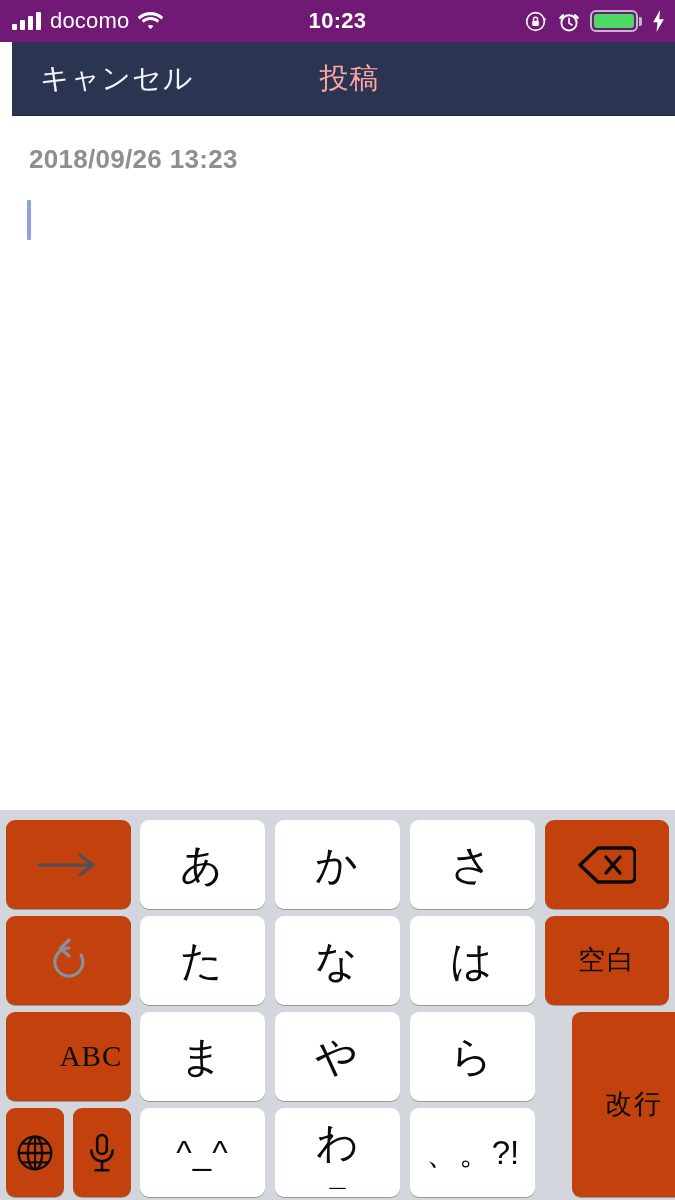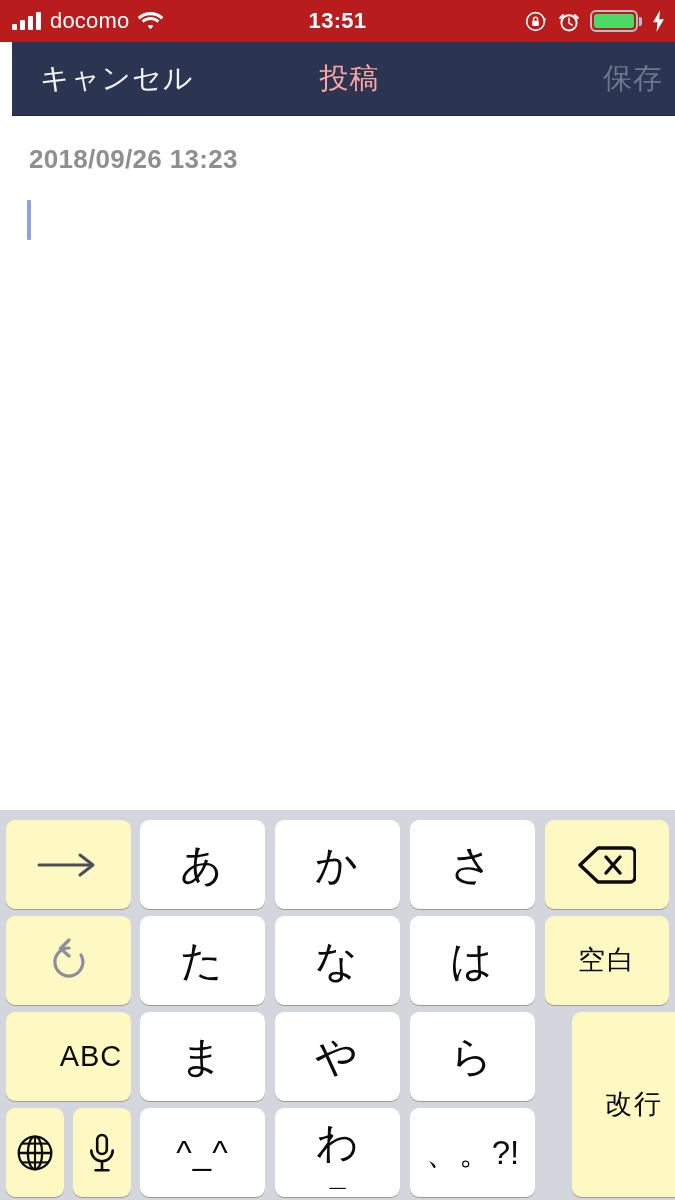--- a/index.html
+++ b/index.html
@@ -20,21 +20,21 @@
     height: 1200px;
     background: #ffffff;
   }
 
   
   .status-bar {
     position: absolute;
     left: 0; top: 0;
     width: 675px;
     height: 42px;
-    background: #b91c1c;
+    background: #701a75;
     color: #ffffff;
   }
   .sb-left {
     position: absolute;
     left: 12px; top: 0;
     height: 42px;
     display: flex;
     align-items: center;
     gap: 9px;
   }
@@ -203,21 +203,22 @@
     justify-content: center;
     color: #0b0b0c;
     box-shadow: 0 1px 0 rgba(0,0,0,0.28);
     cursor: pointer;
     user-select: none;
   }
   .key.light {
     background: #ffffff;
   }
   .key.dark {
-    background: #fef9c3;
+    background: #c2410c;
+    font-family: Liberation Serif, serif;
   }
   .key .glyph-text {
     font-size: 42px;
     line-height: 1;
     letter-spacing: 2px;
   }
   .key .label-sm {
     font-size: 27px;
     line-height: 1;
     letter-spacing: 2px;
@@ -274,21 +275,21 @@
       <span>
         <svg class="icon-svg" width="25" height="19" viewBox="0 0 25 19">
           <path d="M12.5 3.2c4.2 0 8 1.6 10.9 4.2l2.0-2.3C22.0 1.9 17.5 0.1 12.5 0.1S3.0 1.9 -0.4 5.1l2.0 2.3C4.5 4.8 8.3 3.2 12.5 3.2z" fill="#ffffff"></path>
           <path d="M12.5 8.1c2.6 0 5.0 1.0 6.8 2.6l2.0-2.3c-2.3-2.1-5.4-3.4-8.8-3.4S6.0 6.3 3.7 8.4l2.0 2.3C7.5 9.1 9.9 8.1 12.5 8.1z" fill="#ffffff"></path>
           <path d="M12.5 13.0c1.1 0 2.1 0.4 2.8 1.1l-2.8 3.2-2.8-3.2C10.4 13.4 11.4 13.0 12.5 13.0z" fill="#ffffff"></path>
         </svg>
       </span>
     </div>
 
     <div class="sb-center">
-      <span class="clock">13:51</span>
+      <span class="clock">10:23</span>
     </div>
 
     <div class="sb-right">
       <span>
         <svg class="icon-svg" width="23" height="23" viewBox="0 0 24 24">
           <circle cx="11" cy="12" r="9.2" fill="none" stroke="#ffffff" stroke-width="1.7"></circle>
           <rect x="7.6" y="11.2" width="6.8" height="5.4" rx="1" fill="#ffffff"></rect>
           <path d="M8.9 11.2v-1.5a2.1 2.1 0 0 1 4.2 0v1.5" fill="none" stroke="#ffffff" stroke-width="1.5"></path>
           <path d="M18.5 8.0l3.4 1.2-1.4 3.2z" fill="#ffffff"></path>
         </svg>
@@ -311,21 +312,20 @@
         <svg class="icon-svg" width="13" height="22" viewBox="0 0 12 22">
           <path d="M7.6 0 L0.6 12.2 H5.0 L4.0 22 L11.4 9.2 H6.7 Z" fill="#ffffff"></path>
         </svg>
       </span>
     </div>
   </div>
 
   <div class="nav-bar">
     <div class="nav-cancel">キャンセル</div>
     <div class="nav-title">投稿</div>
-    <div class="nav-save">保存</div>
   </div>
 
   <div class="editor">
     <div class="editor-date">2018/09/26 13:23</div>
     <div class="editor-caret"></div>
   </div>
 
   <div class="keyboard">
 
     <div class="key dark" style="left:6px;  top:10px;  width:125px; height:89px;">

